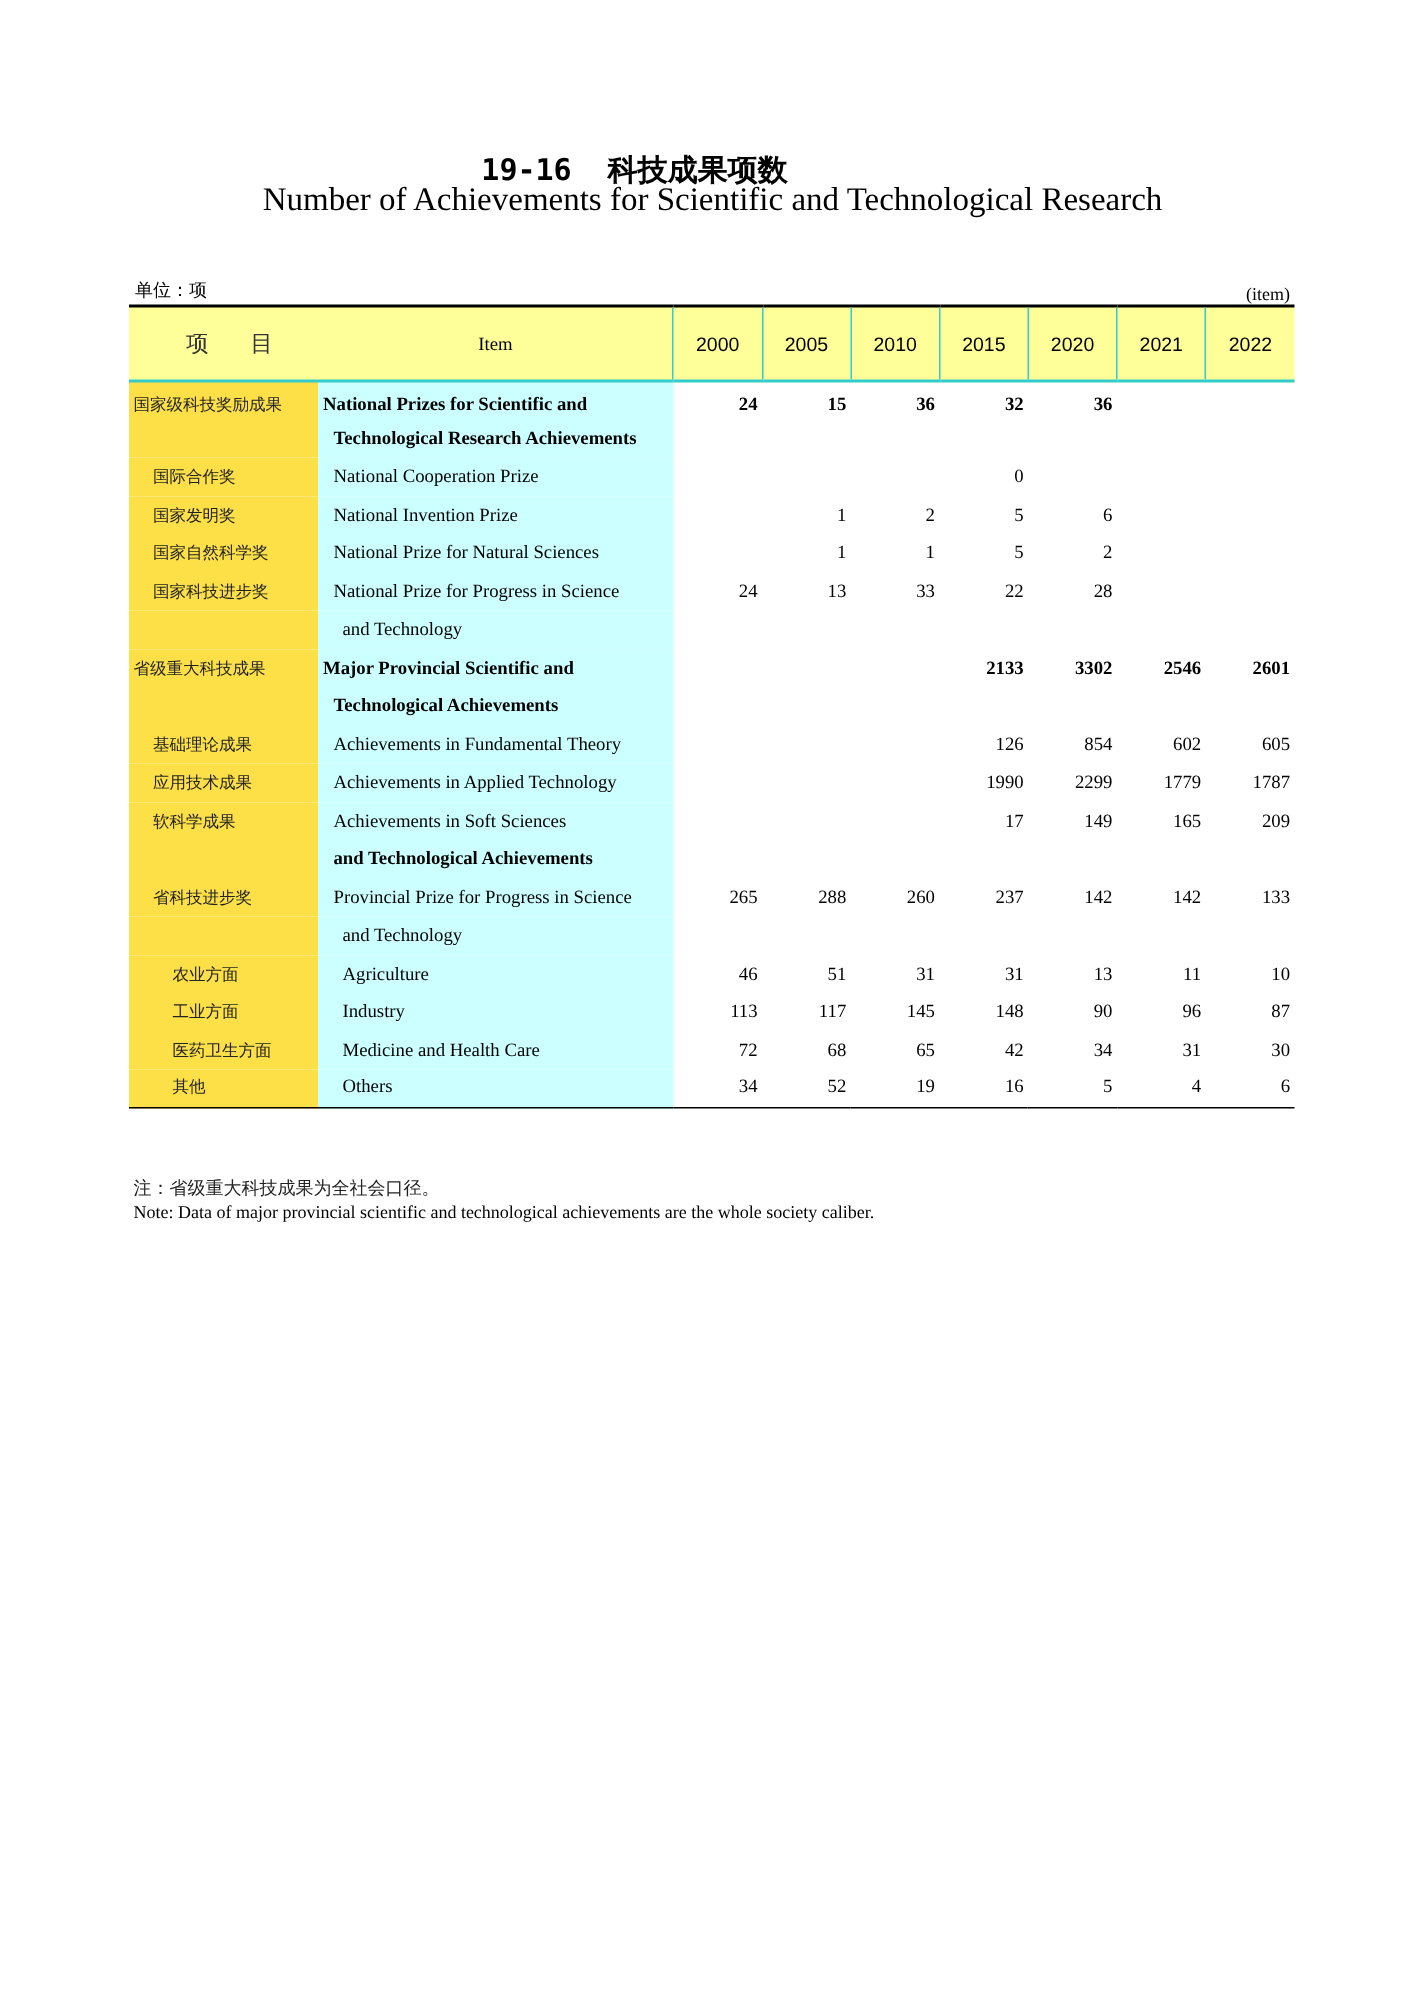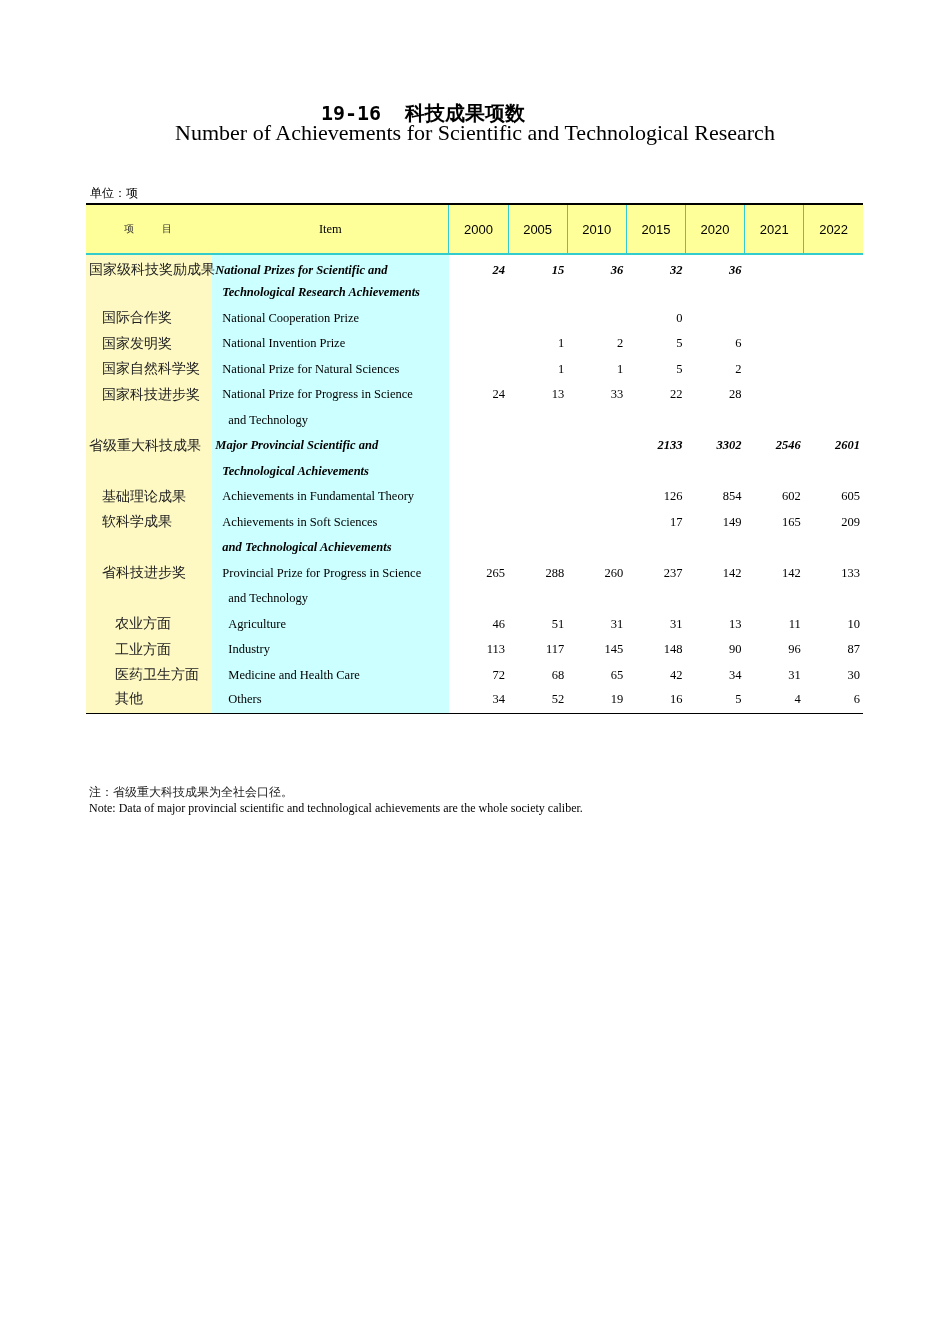--- a/index.html
+++ b/index.html
@@ -2,42 +2,42 @@
 <html><head>
 <meta charset="utf-8">
 <style>
   html, body { margin: 0; padding: 0; background: #ffffff; }
   body { width: 950px; height: 1344px; position: relative; font-family: "Liberation Serif", "DejaVu Serif", serif; color: #000; }
   .title-cn { position: absolute; top: 100px; left: 0; width: 846px; text-align: center; font-family: "DejaVu Sans Mono", "DejaVu Sans", monospace; font-weight: bold; font-size: 20px; }
   .title-cn .num { margin-right: 24px; }
   .title-en { position: absolute; top: 120px; left: 0; width: 950px; text-align: center; font-size: 22px; }
   .unit-row { position: absolute; top: 185px; left: 88px; width: 772px; font-size: 12px; height: 16px; }
   .unit-row .l { position: absolute; left: 2px; top: 0; }
-  .unit-row .r { position: absolute; right: 0; top: 16px; font-family: Liberation Serif, serif; }
+  .unit-row .r { position: absolute; right: 0; top: 4px; font-family: Liberation Serif, serif; }
   table.data { position: absolute; top: 203px; left: 86px; width: 777px; border-collapse: collapse; table-layout: fixed; font-size: 12.5px; }
   table.data col.c-cn { width: 126px; }
   table.data col.c-en { width: 236px; }
   table.data col.c-yr { width: 59px; }
   thead tr { height: 50px; background: #ffff99; }
   thead th { font-weight: normal; border-top: 2px solid #000; border-bottom: 2px solid #33cccc; }
   thead th.yr { font-family: Liberation Sans, sans-serif; font-size: 13px; border-left: 1px solid #33cccc; }
-  thead th.cn { text-align: left; padding-left: 38px; font-size: 10px; color: #333; }
+  thead th.cn { text-align: left; padding-left: 38px; font-size: 15px; color: #333; }
   thead th.cn span.gap { display: inline-block; width: 28px; }
   thead th.en { font-size: 12.5px; }
   tbody tr { height: 25.5px; }
   tbody tr.first td { padding-top: 6px; }
   tbody td { vertical-align: middle; white-space: nowrap; }
-  td.cn { background: #fef9c3; padding-left: 3px; font-size: 14px; color: #222; }
+  td.cn { background: #fde047; padding-left: 3px; font-size: 11px; color: #222; }
   td.cn.i1 { padding-left: 16px; }
   td.cn.i2 { padding-left: 29px; }
   td.en { background: #ccffff; padding-left: 3px; font-size: 12.5px; }
   td.en.i1 { padding-left: 10px; }
   td.en.i2 { padding-left: 16px; }
   td.num { text-align: right; padding-right: 3px; font-size: 12.5px; }
-  tr.bold td.num, tr.bold td.en { font-weight: bold; font-style: italic; }
+  tr.bold td.num, tr.bold td.en { font-weight: bold; }
   tbody tr.last td { border-bottom: 1.5px solid #000; padding-bottom: 4px; }
   .note { position: absolute; left: 89px; font-size: 12px; }
   .note.cn { top: 784px; color: #222; }
   .note.en { top: 801px; }
 </style>
 </head>
 <body>
 
 <div class="title-cn"><span class="num">19-16</span><span>科技成果项数</span></div>
 <div class="title-en">Number of Achievements for Scientific and Technological Research</div>
@@ -177,20 +177,31 @@
         <td class="en i1">Achievements in Fundamental Theory</td>
         <td class="num"></td>
         <td class="num"></td>
         <td class="num"></td>
         <td class="num">126</td>
         <td class="num">854</td>
         <td class="num">602</td>
         <td class="num">605</td>
       </tr>
       <tr>
+        <td class="cn i1">应用技术成果</td>
+        <td class="en i1">Achievements in Applied Technology</td>
+        <td class="num"></td>
+        <td class="num"></td>
+        <td class="num"></td>
+        <td class="num">1990</td>
+        <td class="num">2299</td>
+        <td class="num">1779</td>
+        <td class="num">1787</td>
+      </tr>
+      <tr>
         <td class="cn i1">软科学成果</td>
         <td class="en i1">Achievements in Soft Sciences</td>
         <td class="num"></td>
         <td class="num"></td>
         <td class="num"></td>
         <td class="num">17</td>
         <td class="num">149</td>
         <td class="num">165</td>
         <td class="num">209</td>
       </tr>

